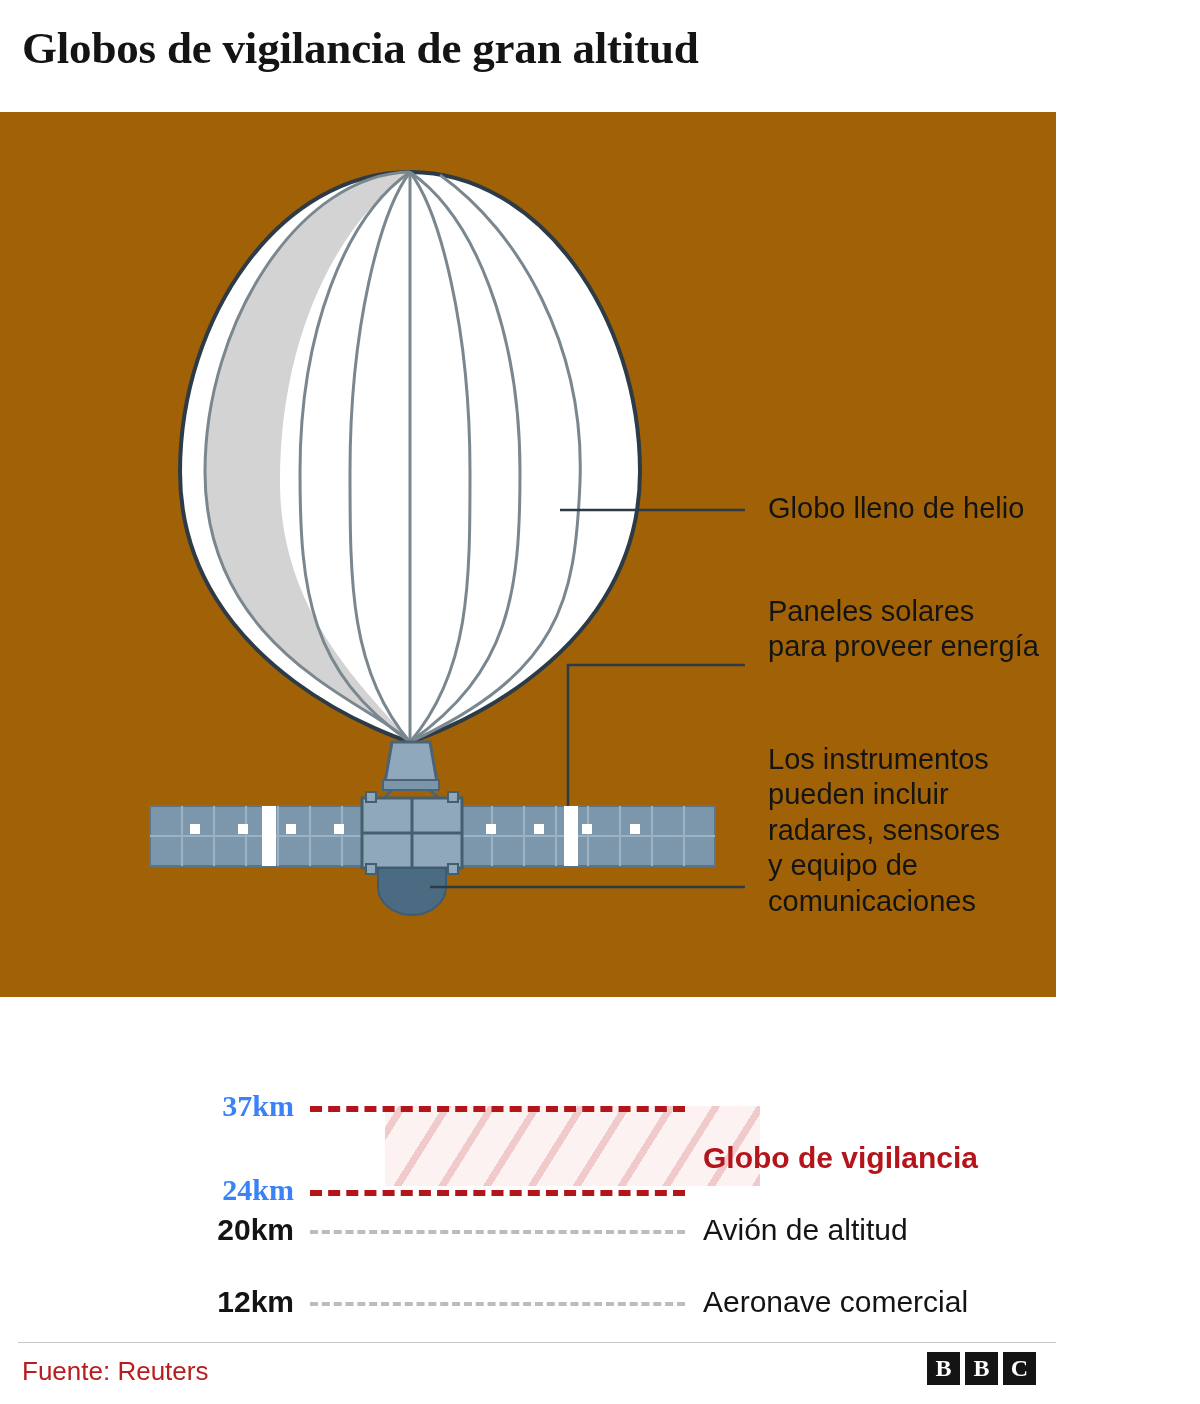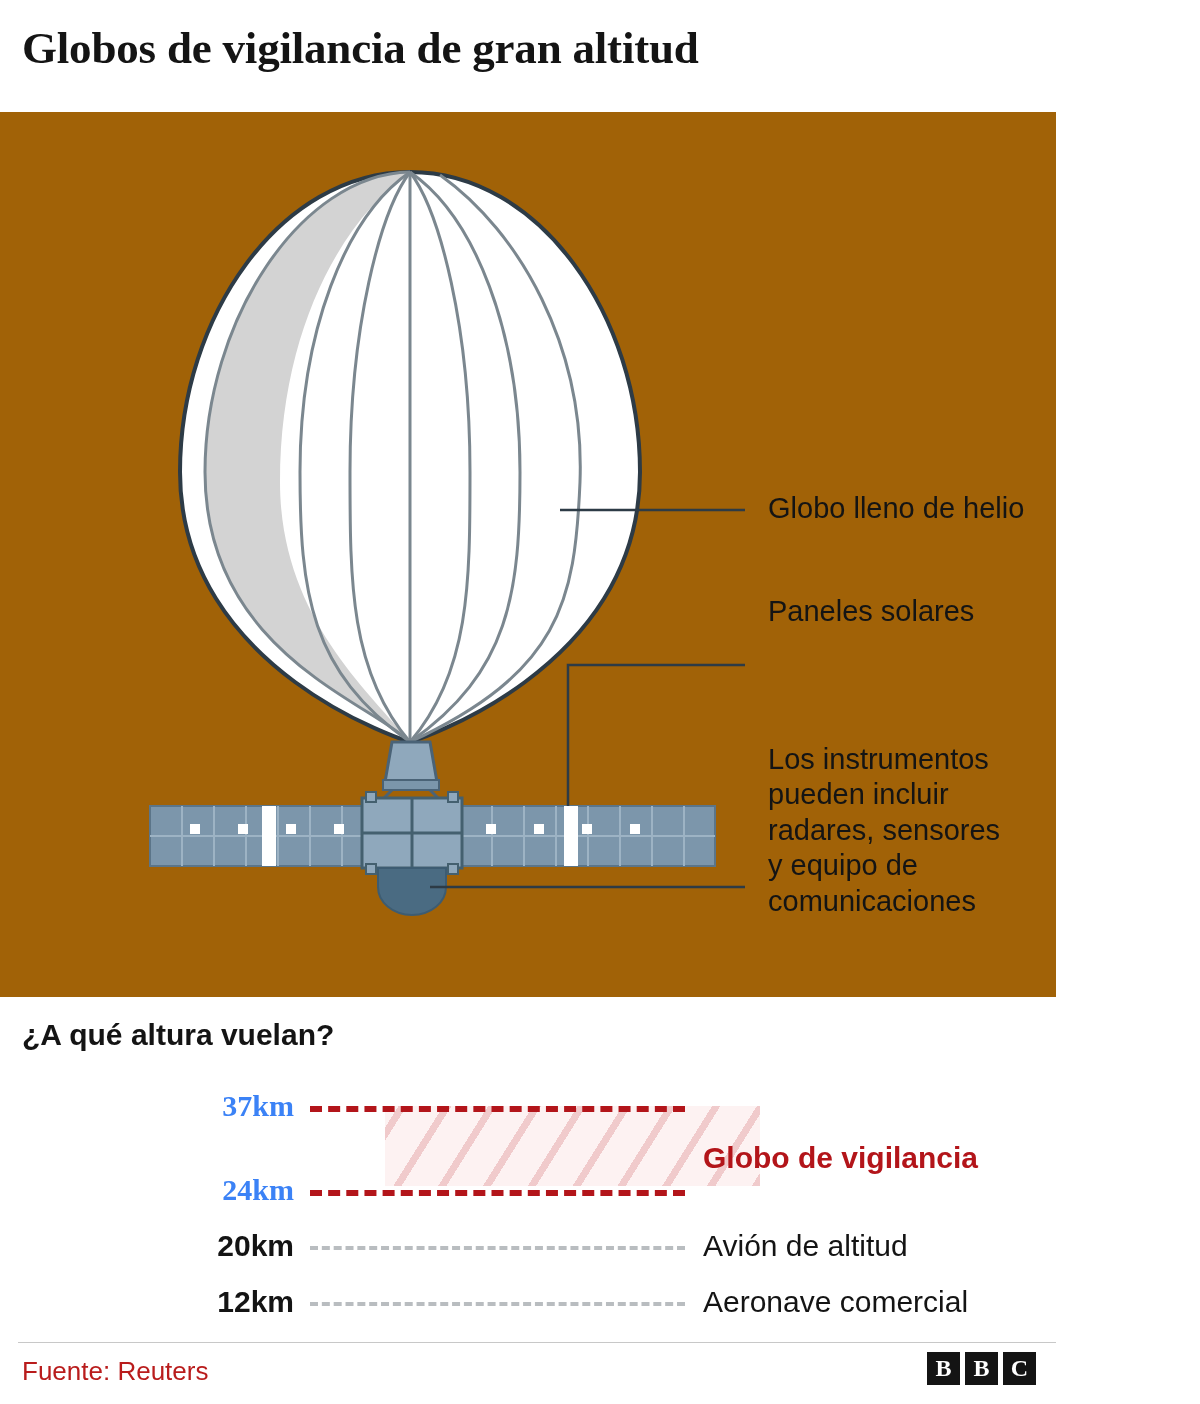--- a/index.html
+++ b/index.html
@@ -243,33 +243,33 @@
         <path d="M560 398 L 620 398 L 745 398"></path>
         <path d="M568 694 L 568 553 L 745 553"></path>
         <path d="M430 775 L 560 775 L 745 775"></path>
       </g>
     </svg>
 
     <div class="callout" id="callout-balloon">Globo lleno de helio</div>
 
     <div class="callout" id="callout-solar">
       <div>Paneles solares</div>
+      <div>para proveer energía</div>
     </div>
 
     <div class="callout" id="callout-instr">
       <div>Los instrumentos</div>
       <div>pueden incluir</div>
       <div>radares, sensores</div>
       <div>y equipo de</div>
       <div>comunicaciones</div>
     </div>
   </div>
 
   <div class="alt-section">
-    <div class="alt-title">¿A qué altura vuelan?</div>
 
     <div class="alt-chart">
 
       <div class="hatch-band" style="top: 28px; height: 80px;">
         <div class="stripes"></div>
       </div>
 
       <div class="alt-row" style="top: 0px;">
         <div class="alt-label red">37km</div>
         <div class="alt-line">
@@ -285,21 +285,21 @@
       </div>
 
       <div class="alt-row" style="top: 84px;">
         <div class="alt-label red">24km</div>
         <div class="alt-line">
           <div class="dash red"></div>
         </div>
         <div class="alt-name red"></div>
       </div>
 
-      <div class="alt-row" style="top: 140px;">
+      <div class="alt-row" style="top: 124px;">
         <div class="alt-label">20km</div>
         <div class="alt-line">
           <div class="dash grey"></div>
         </div>
         <div class="alt-name">Avión de altitud</div>
       </div>
 
       <div class="alt-row" style="top: 196px;">
         <div class="alt-label">12km</div>
         <div class="alt-line">

